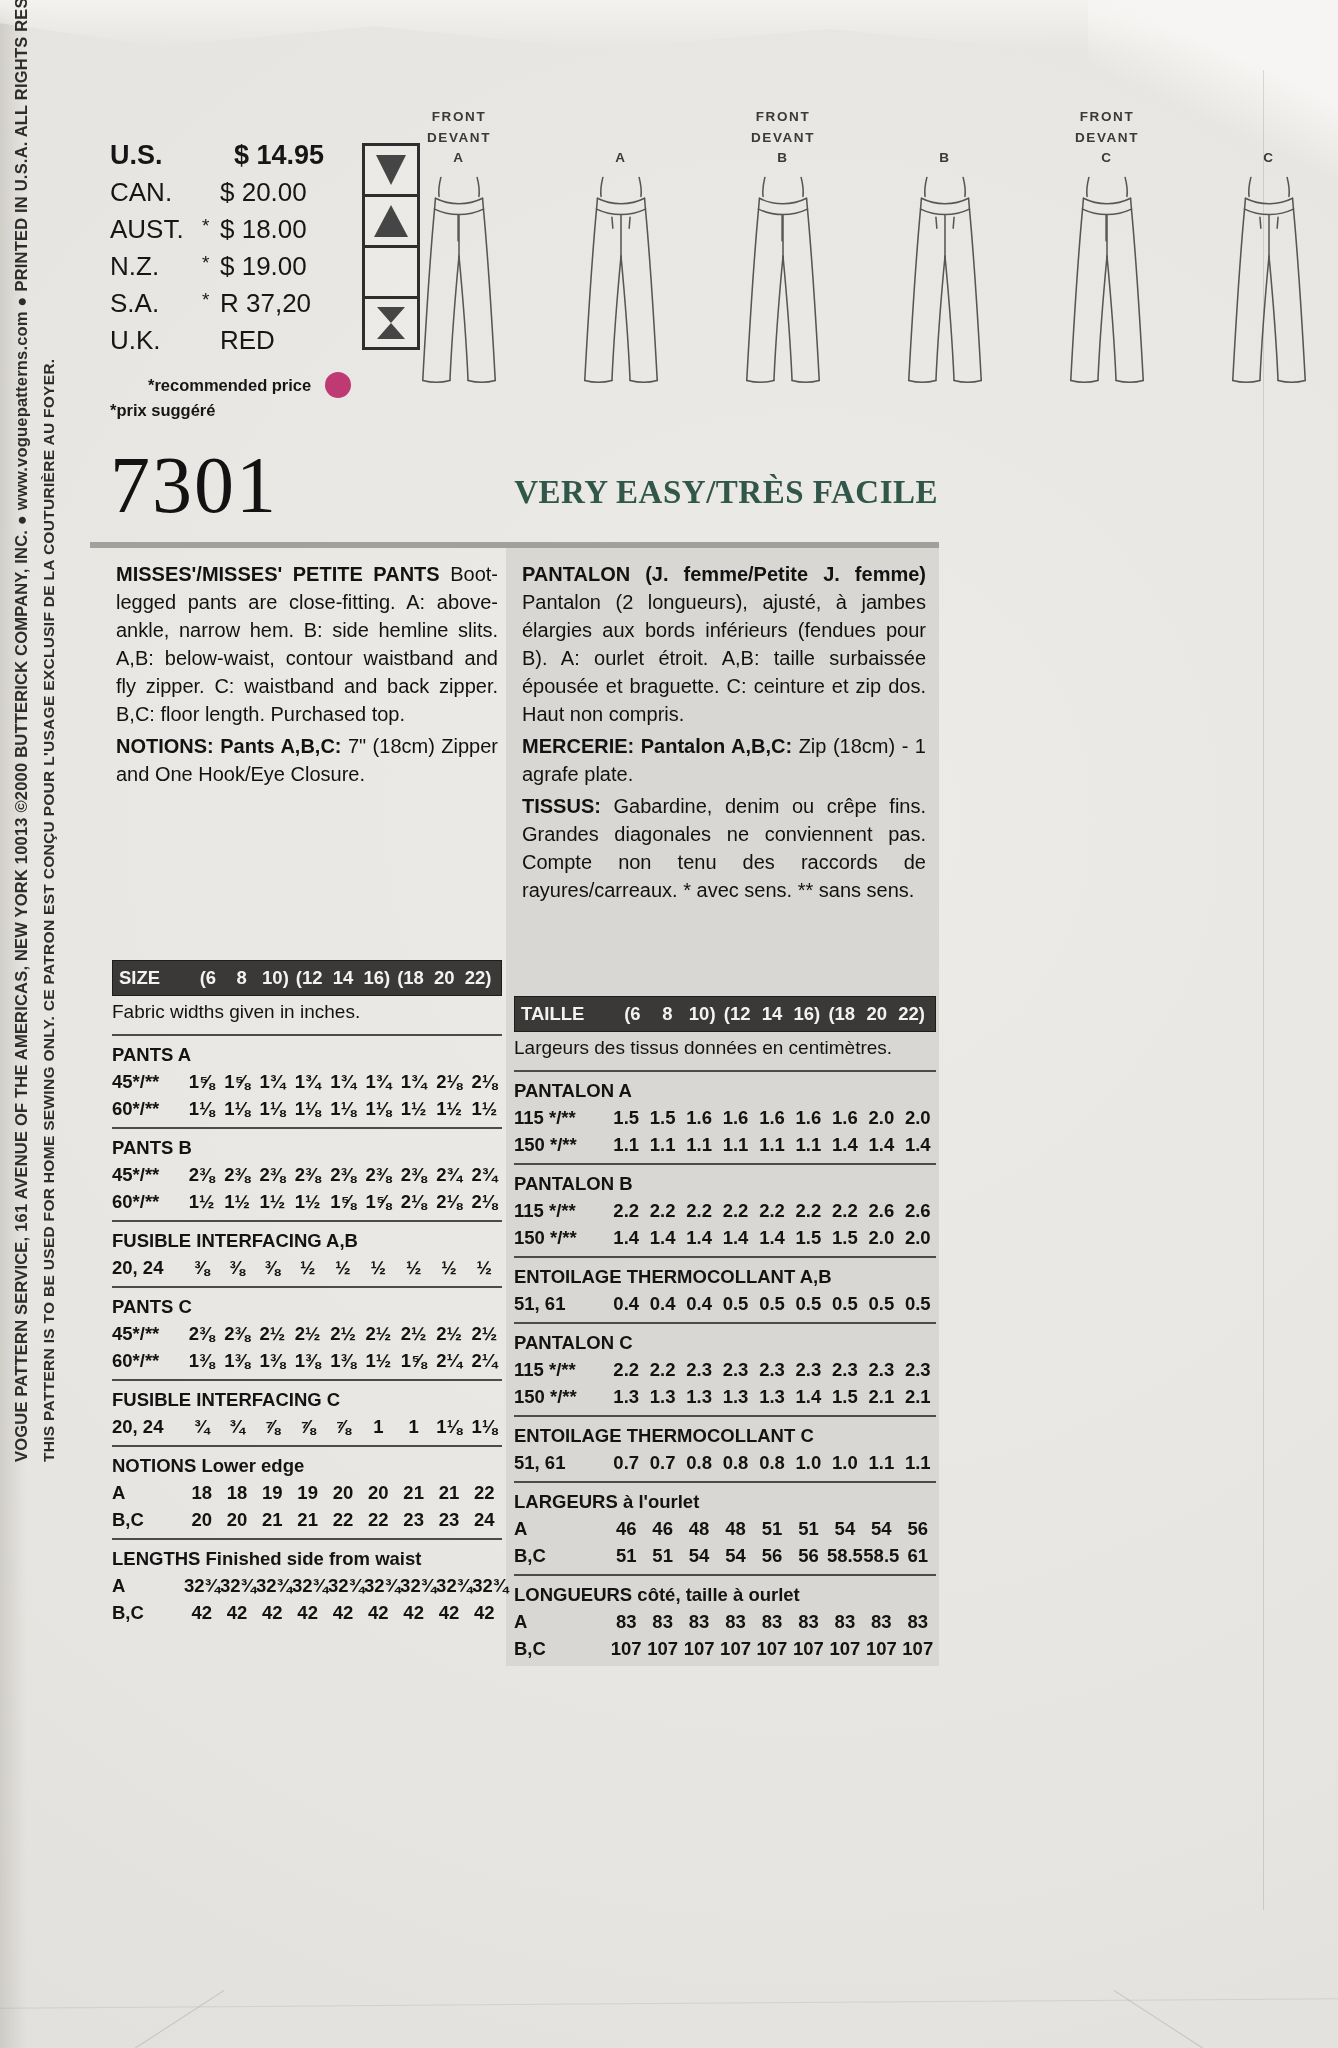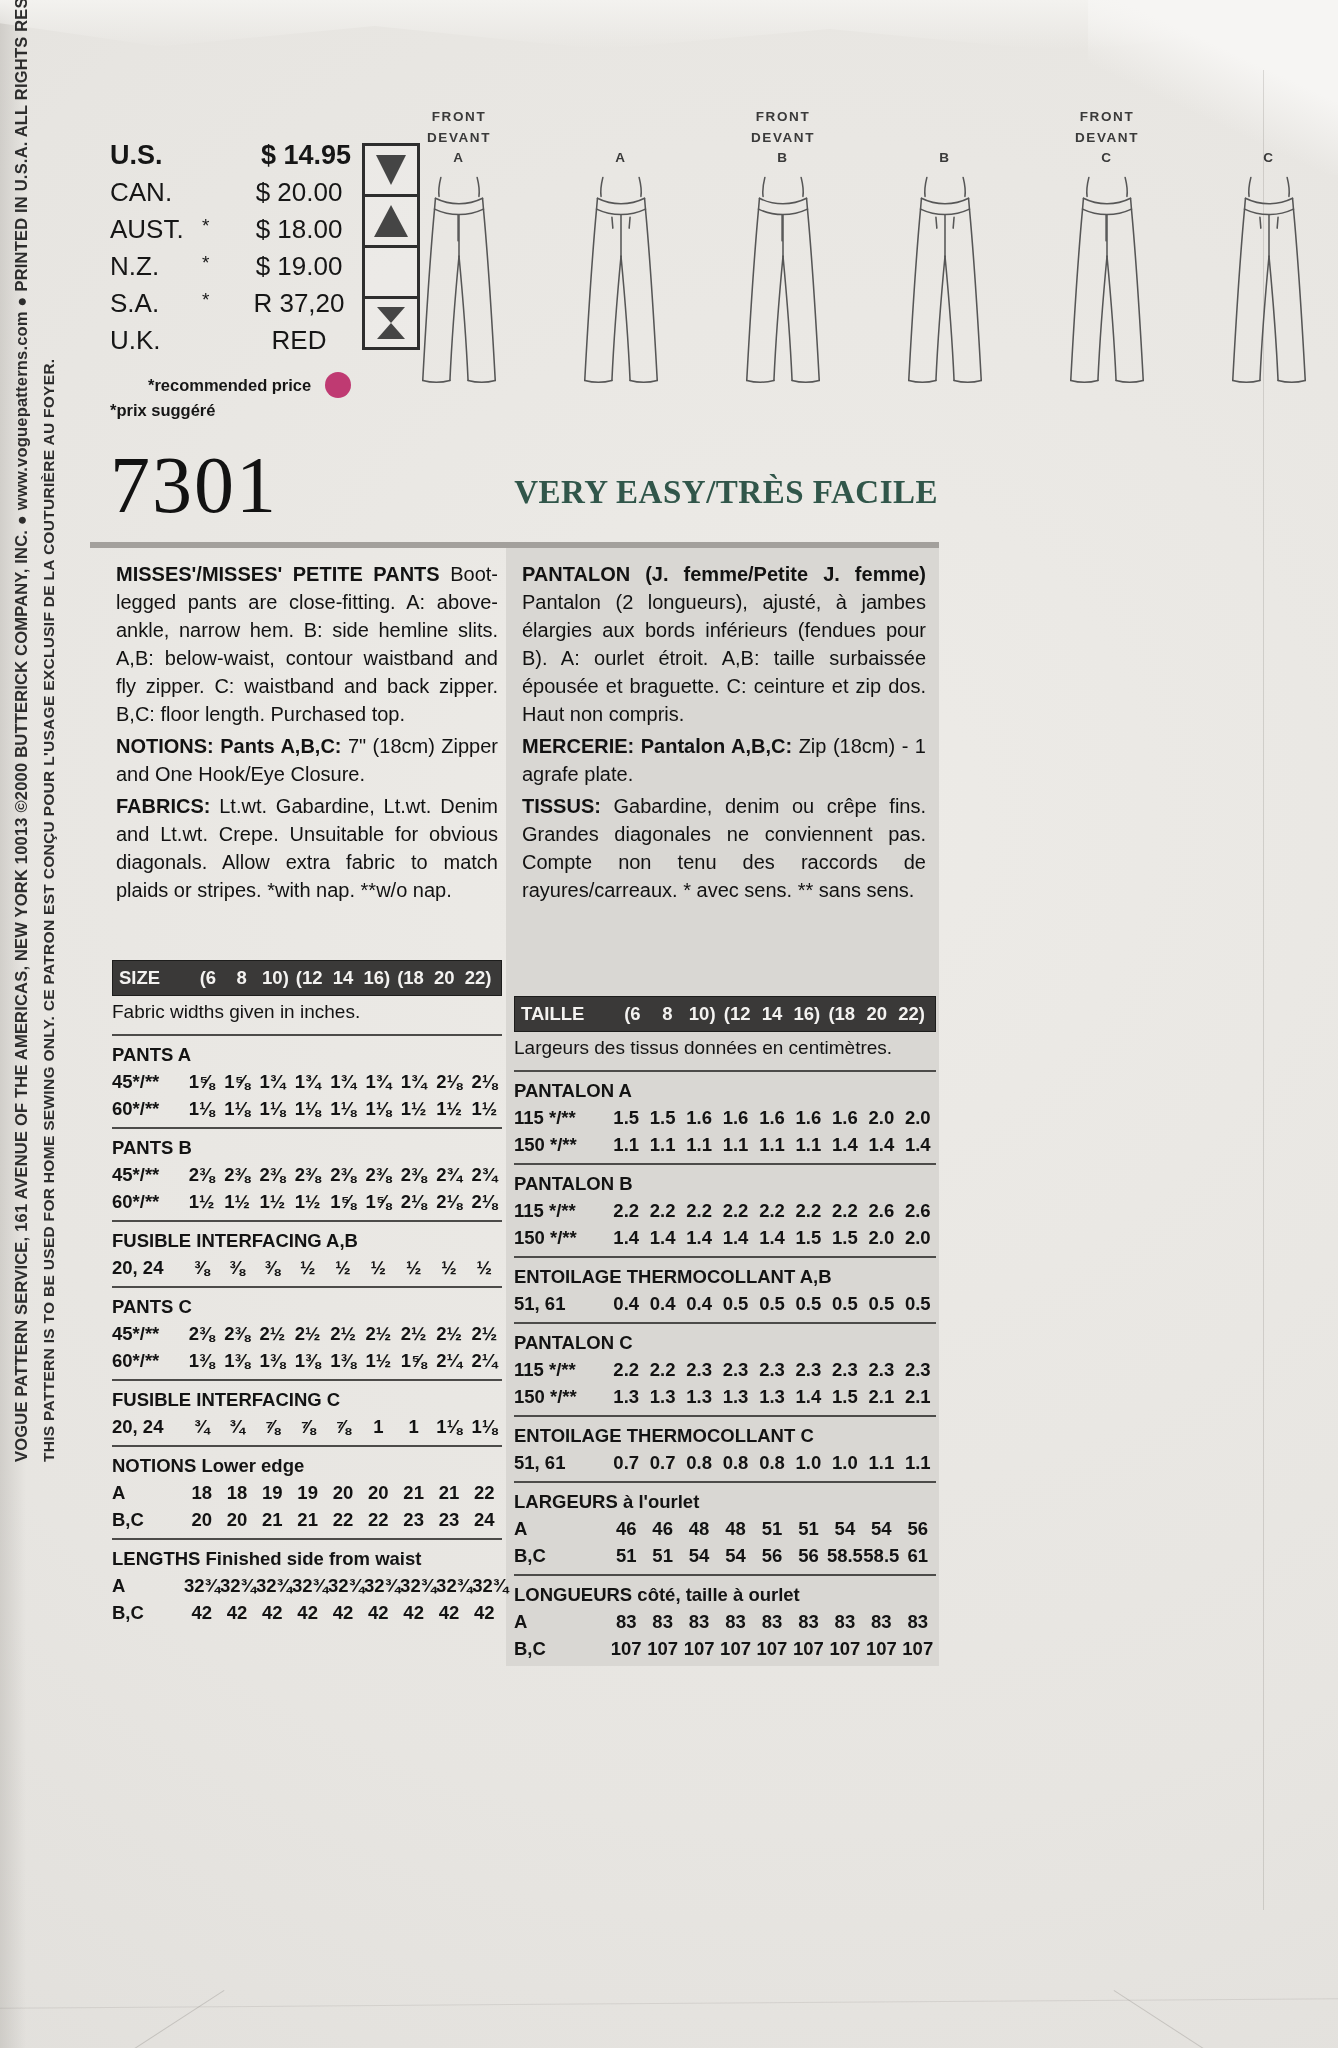--- a/index.html
+++ b/index.html
@@ -25,21 +25,21 @@
   .sidebar-line{position:absolute;transform-origin:0 0;transform:rotate(-90deg);
     white-space:nowrap;font-weight:700;color:#2d2d2d;}
   .sidebar-line.l1{left:12px;top:1462px;font-size:16.5px;letter-spacing:.2px;}
   .sidebar-line.l2{left:40px;top:1462px;font-size:15.5px;letter-spacing:.3px;}
 
   
   .price-block{position:absolute;left:110px;top:140px;width:268px;}
   .price-row{display:grid;grid-template-columns:92px 18px 1fr;align-items:baseline;height:37px;font-size:26px;}
   .price-row.bold{font-weight:700;font-size:27px;gap:7px;}
   .pr-star{font-size:19px;position:relative;top:-6px;}
-  .pr-value{text-align:center;}
+  .pr-value{text-align:left;}
   .footnotes{margin-top:10px;font-size:16.5px;font-weight:700;line-height:24px;}
   .fn-row{display:flex;align-items:center;margin-left:38px;}
   .dot{display:inline-block;width:26px;height:26px;border-radius:50%;margin-left:14px;}
 
   
   .symbol-col{position:absolute;left:362px;top:146px;}
   .sym-box{width:52px;height:48px;border:3px solid #2e2e2e;margin-top:-3px;
     display:flex;align-items:center;justify-content:center;background:rgba(255,255,255,.15);}
 
   
@@ -296,21 +296,20 @@
 
   <div class="pattern-number">7301</div>
   <div class="difficulty" style="color: rgb(49, 86, 74);">VERY EASY/TRÈS FACILE</div>
   <div class="header-rule"></div>
 
   <div class="french-bg"></div>
 
   <div class="col english">
       <p class="desc"><b>MISSES'/MISSES' PETITE PANTS </b>Boot-legged pants are close-fitting. A: above-ankle, narrow hem. B: side hemline slits. A,B: below-waist, contour waistband and fly zipper. C: waistband and back zipper. B,C: floor length. Purchased top.</p>
       <p class="desc"><b>NOTIONS: Pants A,B,C: </b>7" (18cm) Zipper and One Hook/Eye Closure.</p>
-      <p class="desc"><b>FABRICS: </b>Lt.wt. Gabardine, Lt.wt. Denim and Lt.wt. Crepe. Unsuitable for obvious diagonals. Allow extra fabric to match plaids or stripes. *with nap. **w/o nap.</p>
     </div>
   <div class="col french">
       <p class="desc"><b>PANTALON (J. femme/Petite J. femme) </b>Pantalon (2 longueurs), ajusté, à jambes élargies aux bords inférieurs (fendues pour B). A: ourlet étroit. A,B: taille surbaissée épousée et braguette. C: ceinture et zip dos. Haut non compris.</p>
       <p class="desc"><b>MERCERIE: Pantalon A,B,C: </b>Zip (18cm) - 1 agrafe plate.</p>
       <p class="desc"><b>TISSUS: </b>Gabardine, denim ou crêpe fins. Grandes diagonales ne conviennent pas. Compte non tenu des raccords de rayures/carreaux. * avec sens. ** sans sens.</p>
     </div>
 
   <div class="tbl en">
       <div class="t-head">
         <div class="t-hlabel">SIZE</div>

